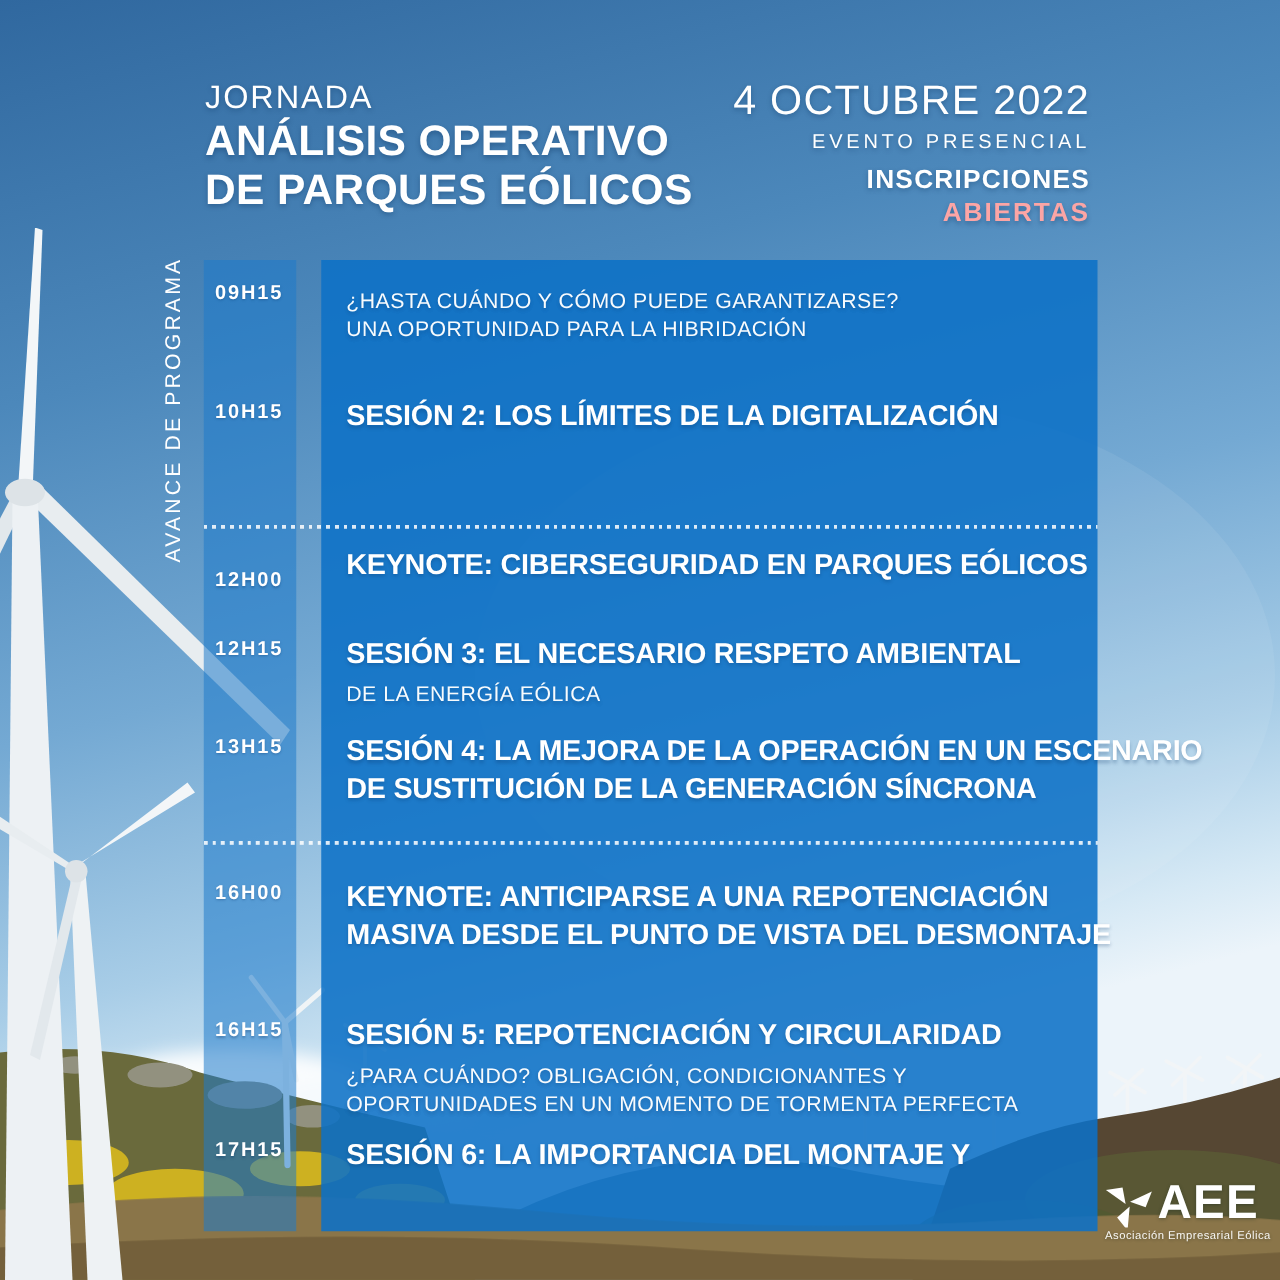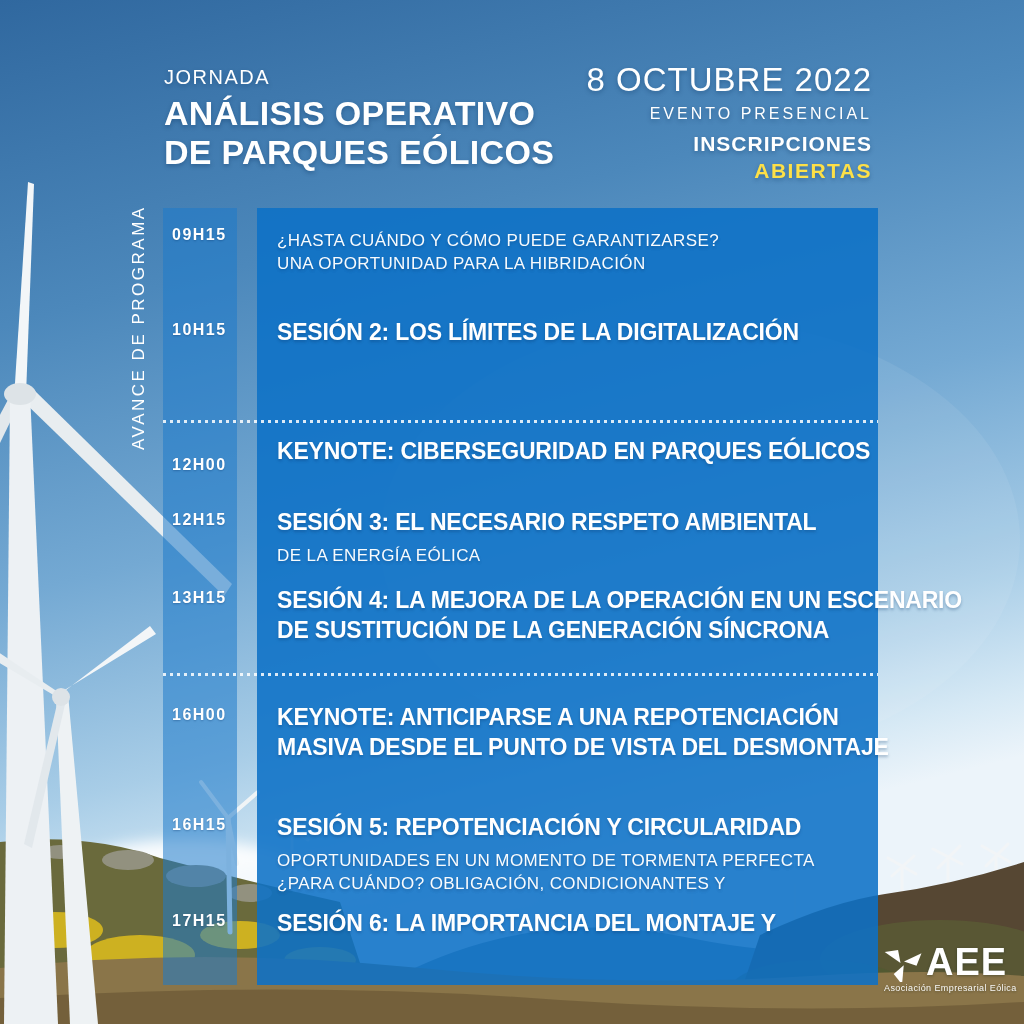--- a/index.html
+++ b/index.html
@@ -13,28 +13,28 @@
   .time-strip{
     position:absolute;left:163px;top:208px;width:74px;height:777px;
     background:rgba(30,122,202,0.55);z-index:2;
   }
   .content-panel{
     position:absolute;left:257px;top:208px;width:621px;height:777px;
     background:rgba(13,113,198,0.88);z-index:2;
   }
   
   .header-left{position:absolute;left:164px;top:60px;z-index:4;text-shadow:0 2px 4px rgba(10,45,90,.35);}
-  .kicker{font-size:20px;font-weight:400;letter-spacing:1.5px;line-height:34px;}
+  .kicker{font-size:26px;font-weight:400;letter-spacing:1.5px;line-height:34px;}
   .title-line{font-size:34px;font-weight:700;letter-spacing:.3px;line-height:39px;}
   
   .header-right{position:absolute;right:152px;top:62px;z-index:4;text-align:right;text-shadow:0 2px 4px rgba(10,45,90,.35);}
   .date{font-size:33px;font-weight:400;letter-spacing:1px;line-height:36px;}
   .event-mode{font-size:16px;font-weight:400;letter-spacing:3px;margin-top:7px;}
   .reg1{font-size:21px;font-weight:700;letter-spacing:1px;margin-top:9px;}
-  .reg2{font-size:21px;font-weight:700;letter-spacing:1.5px;margin-top:3px;color:#fde047;}
+  .reg2{font-size:21px;font-weight:700;letter-spacing:1.5px;margin-top:3px;color:#fca5a5;}
   
   .program-label{
     position:absolute;left:124px;top:205px;height:245px;width:30px;z-index:4;
     writing-mode:vertical-rl;transform:rotate(180deg);
     display:flex;align-items:center;justify-content:center;
     font-size:17px;letter-spacing:2.5px;color:#fff;font-weight:400;
   }
   
   .sched-item{position:absolute;left:277px;width:585px;z-index:4;text-shadow:0 2px 3px rgba(8,50,100,.3);}
   .sched-time{
@@ -153,21 +153,21 @@
   <div class="time-strip"></div>
   <div class="content-panel"></div>
 
   <div class="header-left">
     <div class="kicker">JORNADA</div>
     <div class="title-line">ANÁLISIS OPERATIVO</div>
     <div class="title-line">DE PARQUES EÓLICOS</div>
   </div>
 
   <div class="header-right">
-    <div class="date">8 OCTUBRE 2022</div>
+    <div class="date">4 OCTUBRE 2022</div>
     <div class="event-mode">EVENTO PRESENCIAL</div>
     <div class="reg1">INSCRIPCIONES</div>
     <div class="reg2">ABIERTAS</div>
   </div>
 
   <div class="program-label">AVANCE DE PROGRAMA</div>
 
   <div id="schedule-root">
     <div>
       <div class="sched-time" style="top: 226px;">09H15</div>
@@ -232,22 +232,22 @@
       </div>
     </div>
 
     <div>
       <div class="sched-time" style="top: 816px;">16H15</div>
       <div class="sched-item" style="top: 812px;">
         <div class="s-title">
             <div class="s-title-line">SESIÓN 5: REPOTENCIACIÓN Y CIRCULARIDAD</div>
           </div>
         <div class="s-sub">
+            <div class="s-sub-line">¿PARA CUÁNDO? OBLIGACIÓN, CONDICIONANTES Y</div>
             <div class="s-sub-line">OPORTUNIDADES EN UN MOMENTO DE TORMENTA PERFECTA</div>
-            <div class="s-sub-line">¿PARA CUÁNDO? OBLIGACIÓN, CONDICIONANTES Y</div>
           </div>
       </div>
     </div>
 
     <div>
       <div class="sched-time" style="top: 912px;">17H15</div>
       <div class="sched-item" style="top: 908px;">
         <div class="s-title">
             <div class="s-title-line">SESIÓN 6: LA IMPORTANCIA DEL MONTAJE Y</div>
           </div>

